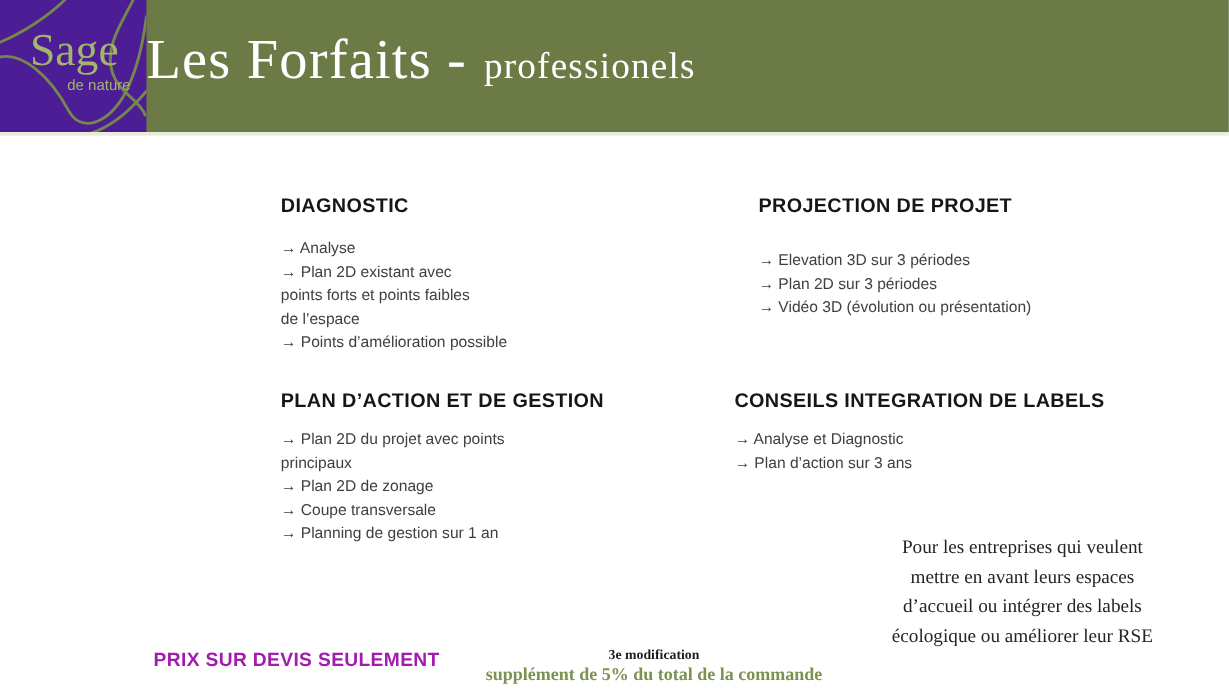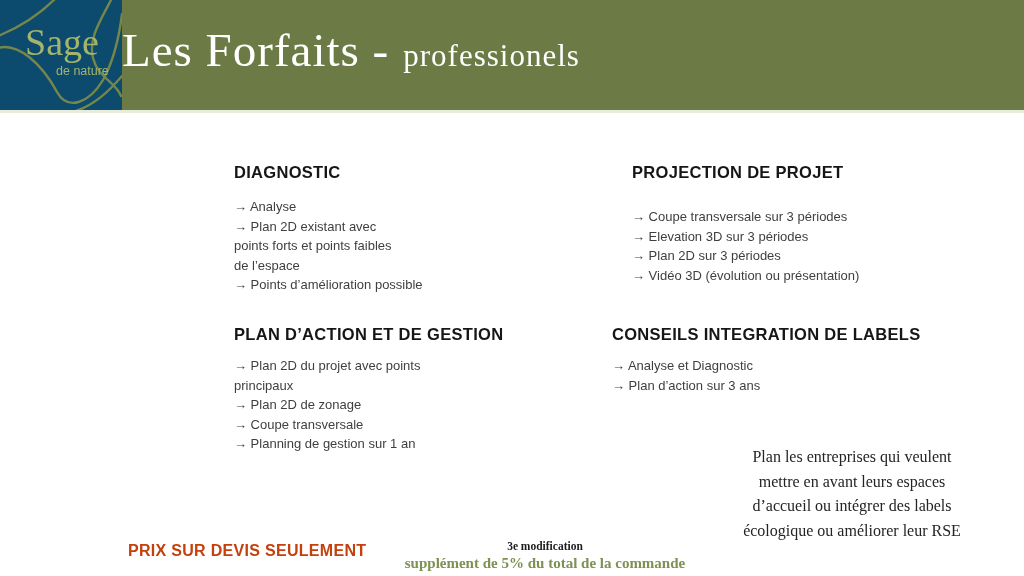--- a/index.html
+++ b/index.html
@@ -34,21 +34,21 @@
     position:absolute;left:122px;right:0;top:0;height:110px;
     line-height:100px;text-align:left;padding-right:18px;
     white-space:nowrap;color:#ffffff;
     font-family:"Liberation Serif", serif;
   }
   .title-main{font-size:47px;letter-spacing:1px;font-weight:400;}
   .title-sub{font-size:31px;letter-spacing:1px;margin-left:14px;font-weight:400;}
 
   
   .logo-box{
-    position:absolute;left:0;top:0;width:122px;height:110px;background:#0c4a6e;
+    position:absolute;left:0;top:0;width:122px;height:110px;background:#4c1d95;
     overflow:hidden;
   }
   .logo-box svg{position:absolute;left:0;top:0;}
   .brand-name{
     position:absolute;left:25px;top:20px;
     font-family:"Liberation Serif", serif;
     font-size:38px;color:var(--logo-green,#a3b46c);
     letter-spacing:0px;
   }
   .brand-tagline{
@@ -78,21 +78,21 @@
     position:absolute;left:702px;top:445px;width:300px;
     text-align:center;
     font-family:"Liberation Serif", serif;
     font-size:16px;line-height:24.5px;color:#242424;
     white-space:nowrap;
   }
 
   
   .price-text{
     position:absolute;left:128px;top:542px;
-    font-size:16px;font-weight:700;color:#c2410c;letter-spacing:0.3px;
+    font-size:16px;font-weight:700;color:#a21caf;letter-spacing:0.3px;
     white-space:nowrap;
   }
   .mod-block{
     position:absolute;left:400px;top:540px;width:290px;text-align:center;font-family:Liberation Serif, serif;
   }
   .modification-label{
     font-size:11.5px;font-weight:700;color:#1c1c1c;display:block;
   }
   .supplement-note{
     font-size:15px;font-weight:700;color:var(--note-green,#7d9150);
@@ -131,21 +131,20 @@
         <div>→ Plan 2D existant avec</div>
         <div>points forts et points faibles</div>
         <div>de l’espace</div>
         <div>→ Points d’amélioration possible</div>
       </div>
   </div>
 
   <div class="sec s2">
     <div class="sec-h">PROJECTION DE PROJET</div>
     <div class="sec-list">
-        <div>→ Coupe transversale sur 3 périodes</div>
         <div>→ Elevation 3D sur 3 périodes</div>
         <div>→ Plan 2D sur 3 périodes</div>
         <div>→ Vidéo 3D (évolution ou présentation)</div>
       </div>
   </div>
 
   <div class="sec s3">
     <div class="sec-h">PLAN D’ACTION ET DE GESTION</div>
     <div class="sec-list">
         <div>→ Plan 2D du projet avec points</div>
@@ -158,21 +157,21 @@
 
   <div class="sec s4">
     <div class="sec-h">CONSEILS INTEGRATION DE LABELS</div>
     <div class="sec-list">
         <div>→ Analyse et Diagnostic</div>
         <div>→ Plan d’action sur 3 ans</div>
       </div>
   </div>
 
   <div class="note-paragraph">
-      <div>Plan les entreprises  qui veulent</div>
+      <div>Pour les entreprises  qui veulent</div>
       <div>mettre en avant leurs espaces</div>
       <div>d’accueil ou intégrer des labels</div>
       <div>écologique ou améliorer leur RSE</div>
     </div>
 
   <div class="price-text">PRIX SUR DEVIS SEULEMENT</div>
 
   <div class="mod-block">
     <span class="modification-label">3e modification</span>
     <span class="supplement-note">supplément de  5% du total de la commande</span>

